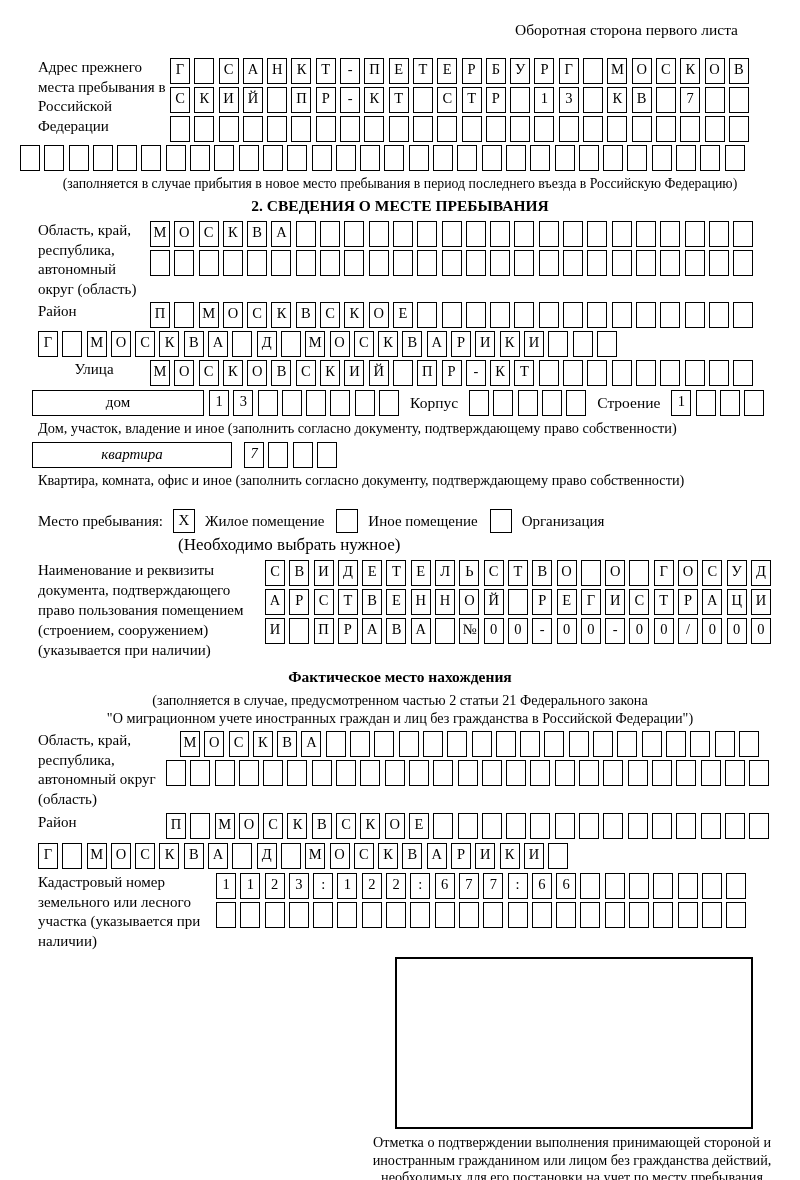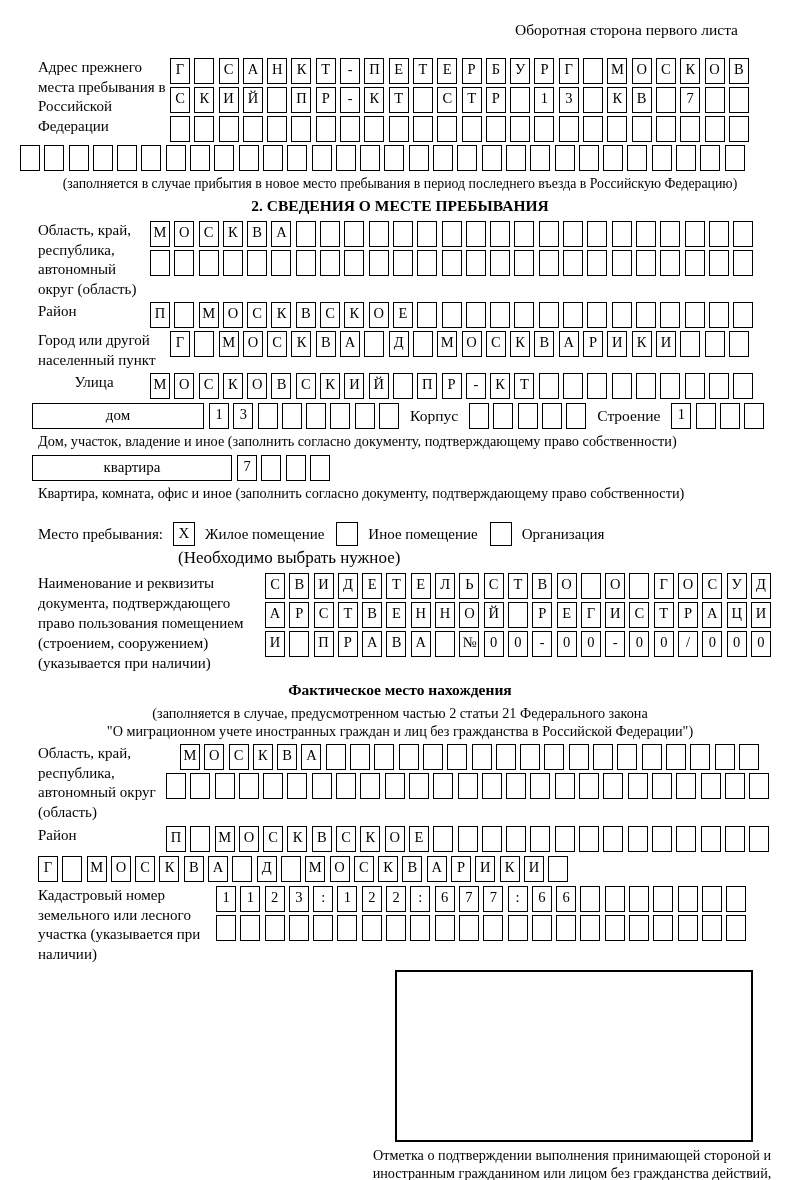--- a/index.html
+++ b/index.html
@@ -35,21 +35,21 @@
   .prev-cap    { margin-top:4px; }
   .sec2-title  { font-size:15.5px; margin:5px 0 6px 0; }
   .region-line, .district-line, .city-line, .street-line { padding-left:18px; margin-top:3px; }
   .region-line .lbl   { width:112px; }
   .district-line .lbl { width:112px; }
   .city-line .lbl     { width:132px; }
   .street-line .lbl   { width:112px;text-align:center; }
   .house-line  { padding-left:12px; margin-top:4px; gap:5px; align-items:center; }
   .house-box   { width:172px; }
   .dom-cap     { margin:4px 0 0 18px; font-size:14.3px; }
-  .apt-line    { padding-left:12px; margin-top:5px; gap:5px; align-items:center; }
+  .apt-line    { padding-left:12px; margin-top:5px; gap:12px; align-items:center;font-style:italic; }
   .apt-box     { width:200px; }
   .stay-line   { padding-left:18px; margin-top:20px; align-items:center; }
   .stay-line .stay-lbl { margin-right:10px; }
   .stay-line .opt-lbl  { margin:0 12px 0 10px; }
   .stay-hint   { margin:2px 0 0 158px; font-size:17px; }
   .doc-line    { padding-left:18px; margin-top:5px;gap:15px; }
   .doc-line .lbl { width:212px; line-height:20px; }
   .fact-title  { font-size:15.5px; margin:8px 0 6px 0; }
   .fact-cap    { font-size:14.2px; line-height:17.5px; }
   .factregion-line, .factdistrict-line, .factcity-line, .cad-line { padding-left:18px; margin-top:4px; }
@@ -271,21 +271,20 @@
         <span class="cell"></span>
         <span class="cell"></span>
         <span class="cell"></span>
         <span class="cell"></span>
         <span class="cell"></span>
         <span class="cell"></span>
       </div>
   </div>
 
   <div class="line city-line">
-    <div class="lbl">Город или другой населенный пункт</div>
     <div class="cells">
         <span class="cell">Г</span>
         <span class="cell"></span>
         <span class="cell">М</span>
         <span class="cell">О</span>
         <span class="cell">С</span>
         <span class="cell">К</span>
         <span class="cell">В</span>
         <span class="cell">А</span>
         <span class="cell"></span>

